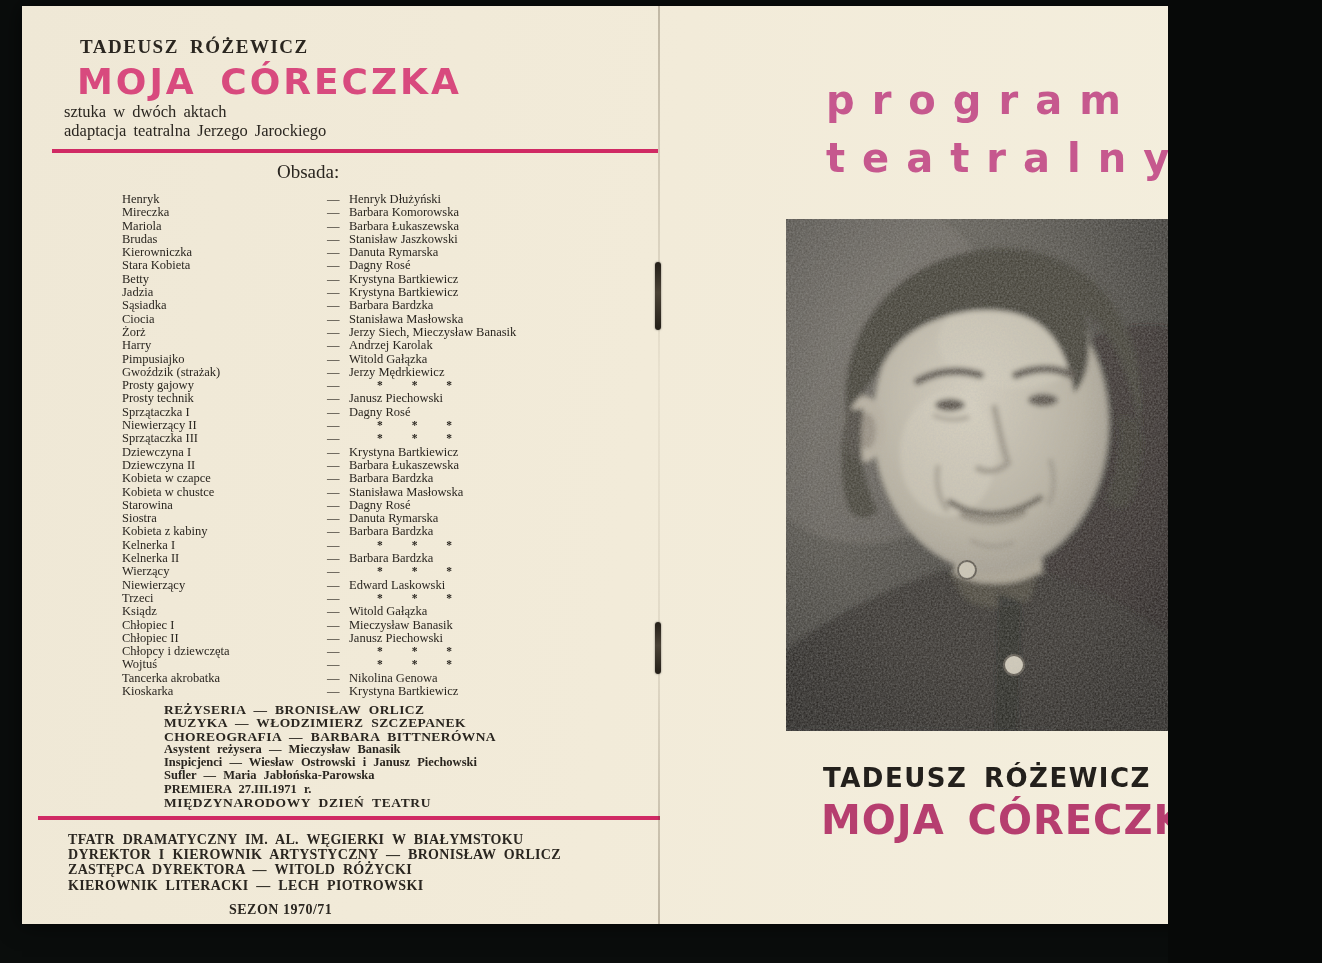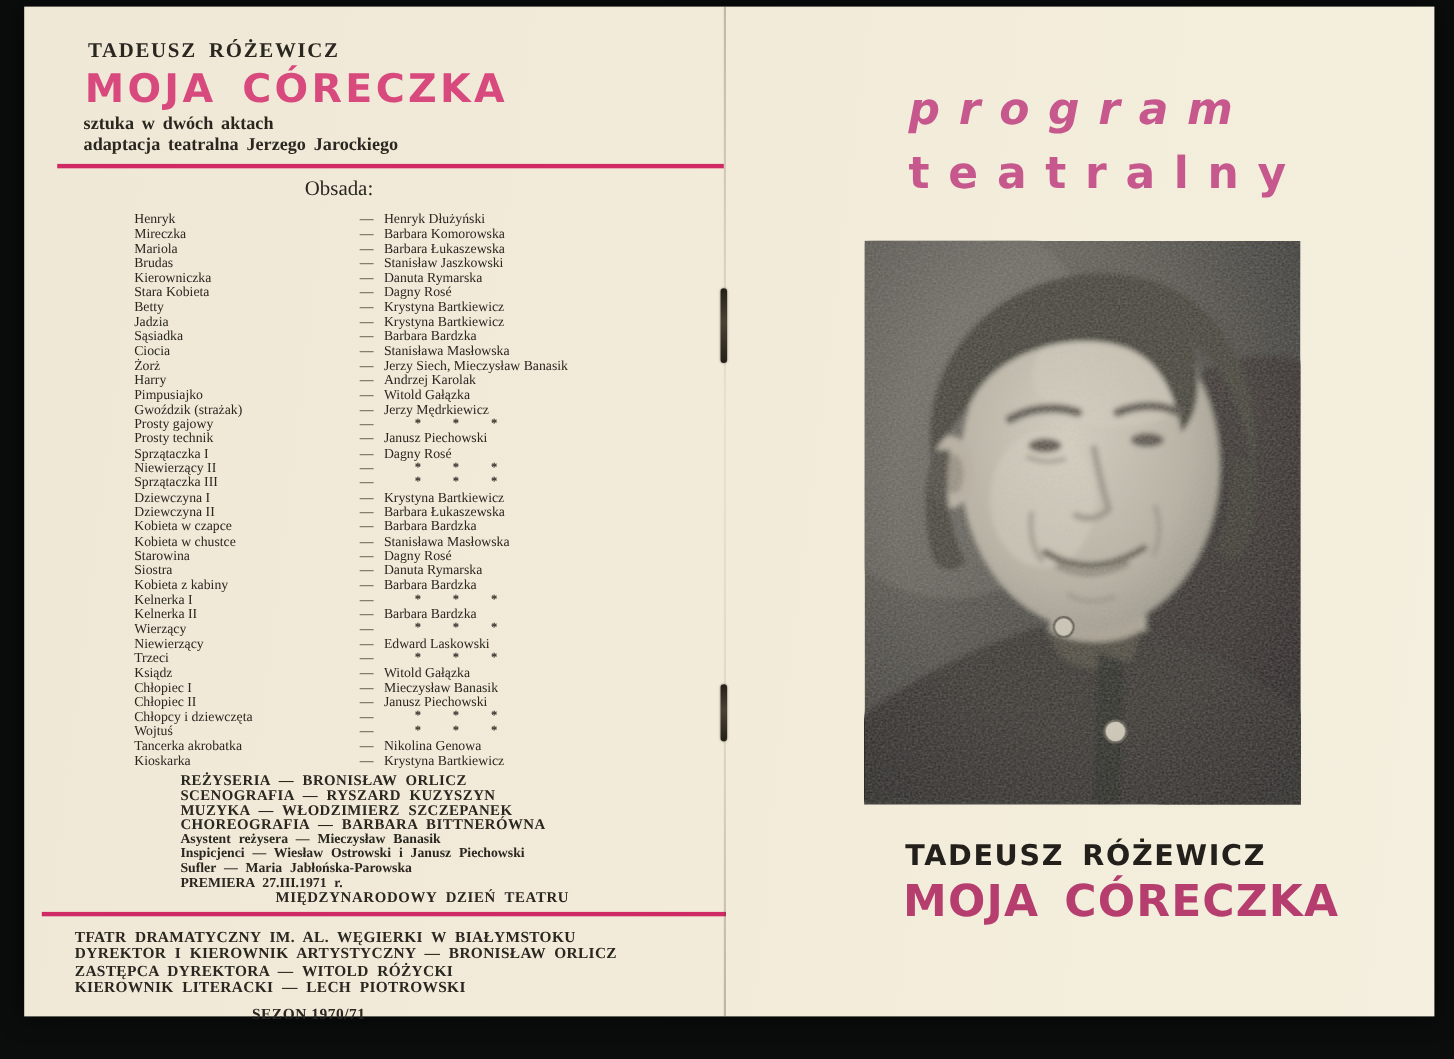--- a/index.html
+++ b/index.html
@@ -1,56 +1,56 @@
 <!DOCTYPE html>
 <html style="--pink-title: #d84a7e; --pink-rule: #d02a64; --pink-program: #c6588e; --pink-cover: #b63e6f;"><head>
 <meta charset="utf-8">
 <style>
   html,body{margin:0;padding:0;background:#070908;}
-  .stage{position:relative;width:1322px;height:963px;background:#0a0d0c;overflow:hidden;
+  .stage{position:relative;width:1168px;height:963px;background:#0a0d0c;overflow:hidden;
          font-family:"Liberation Serif","DejaVu Serif",serif;}
   .booklet{position:absolute;left:22px;top:6px;width:1282px;height:918px;
            background:linear-gradient(97deg,#efe8d6 0%,#f2ebd9 48%,#f4efde 100%);
            box-shadow:0 0 22px rgba(0,0,0,.65);display:flex;}
   .page{position:relative;box-sizing:border-box;height:100%;}
   .page-left{width:636px;padding:30px 0 0 30px;color:#2a2620;}
   .page-right{width:644px;font-family:"DejaVu Sans","Liberation Sans",sans-serif;color:#23201c;}
   .spine{position:absolute;left:636px;top:0;width:2px;height:100%;
          background:linear-gradient(to bottom,rgba(80,66,44,.30),rgba(80,66,44,.06) 40%,rgba(80,66,44,.10) 70%,rgba(80,66,44,.32));}
   .staple{position:absolute;left:633px;width:6px;background:linear-gradient(#241f18,#4a4236 45%,#241f18);
           border-radius:3px;box-shadow:0 0 2px rgba(0,0,0,.5);z-index:5;}
   .staple-top{top:256px;height:68px;}
   .staple-bottom{top:616px;height:52px;}
 
   
   .lp-author{margin-left:28px;font-size:19px;font-weight:bold;letter-spacing:1.5px;word-spacing:5px;}
   .lp-title{margin-left:25px;margin-top:3px;font-family:"DejaVu Sans","Liberation Sans",sans-serif;
             font-size:36px;font-weight:bold;letter-spacing:3px;word-spacing:8px;color:var(--pink-title,#d84a7e);}
-  .lp-sub{margin-left:24px;font-size:16.5px;font-weight:700;line-height:19px;word-spacing:3px;}
+  .lp-sub{margin-left:12px;font-size:16.5px;font-weight:400;line-height:19px;word-spacing:3px;}
   .rule{height:4px;background:var(--pink-rule,#d02a64);}
   .rule-top{margin-top:9px;margin-right:0;}
   .rule-bottom{margin-top:7px;margin-left:-14px;width:622px;}
   .cast-header{margin-top:12px;margin-left:225px;font-size:19px;line-height:14px;}
   .cast-list{margin-top:14px;}
   .cast-row{display:flex;font-size:12.5px;line-height:13.3px;white-space:nowrap;}
   .cast-role{margin-left:70px;width:205px;flex:none;}
   .cast-dash{width:22px;flex:none;}
   .cast-name{flex:none;}
   .cast-name.stars{letter-spacing:13px;padding-left:28px;font-weight:bold;font-size:11.5px;}
   .credits{margin-top:5px;margin-left:112px;width:440px;}
   .credit-caps{font-size:13.5px;font-weight:bold;line-height:13.2px;letter-spacing:.4px;word-spacing:4px;}
   .credit-sub{font-size:12.5px;font-weight:bold;line-height:13.2px;word-spacing:4px;}
-  .credit-center{font-size:13.5px;font-weight:bold;line-height:13.2px;text-align:center;letter-spacing:.6px;word-spacing:4px;}
+  .credit-center{font-size:13.5px;font-weight:bold;line-height:13.2px;text-align:left;letter-spacing:.6px;word-spacing:4px;}
   .theatre{margin-top:12px;margin-left:16px;font-size:14px;font-weight:bold;line-height:15.2px;letter-spacing:.3px;word-spacing:4px;}
   .season{margin-top:9px;margin-left:177px;font-size:14px;font-weight:bold;letter-spacing:.5px;}
 
   
   .program-word{position:absolute;left:168px;font-size:40px;font-weight:bold;
                 letter-spacing:17px;color:var(--pink-program,#c6588e);line-height:1;}
-  .word1{top:74px;font-style:italic;}
+  .word1{top:74px;}
   .word2{top:132px;}
   .photo{position:absolute;left:128px;top:213px;width:396px;height:512px;display:block;}
   .cap-author{position:absolute;left:165px;top:757px;font-size:26px;font-weight:bold;letter-spacing:1.5px;word-spacing:6px;}
   .cap-title{position:absolute;left:163px;top:791px;font-size:40px;font-weight:bold;letter-spacing:1px;word-spacing:8px;
              color:var(--pink-cover,#b63e6f);}
 </style>
 </head>
 <body>
 
 <div class="stage">
@@ -250,21 +250,20 @@
             <span class="cast-name">Nikolina Genowa</span>
           </div>
           <div class="cast-row">
             <span class="cast-role">Kioskarka</span>
             <span class="cast-dash">—</span>
             <span class="cast-name">Krystyna Bartkiewicz</span>
           </div>
         </div>
       <div class="credits" id="credits-list">
           <div class="credit-caps">REŻYSERIA — BRONISŁAW ORLICZ</div>
-          <div class="credit-caps">SCENOGRAFIA — RYSZARD KUZYSZYN</div>
           <div class="credit-caps">MUZYKA — WŁODZIMIERZ SZCZEPANEK</div>
           <div class="credit-caps">CHOREOGRAFIA — BARBARA BITTNERÓWNA</div>
           <div class="credit-sub">Asystent reżysera — Mieczysław Banasik</div>
           <div class="credit-sub">Inspicjenci — Wiesław Ostrowski i Janusz Piechowski</div>
           <div class="credit-sub">Sufler — Maria Jabłońska-Parowska</div>
           <div class="credit-sub">PREMIERA 27.III.1971 r.</div>
           <div class="credit-center">MIĘDZYNARODOWY DZIEŃ TEATRU</div>
         </div>
       <div class="rule rule-bottom"></div>
       <div class="theatre" id="theatre-list">

